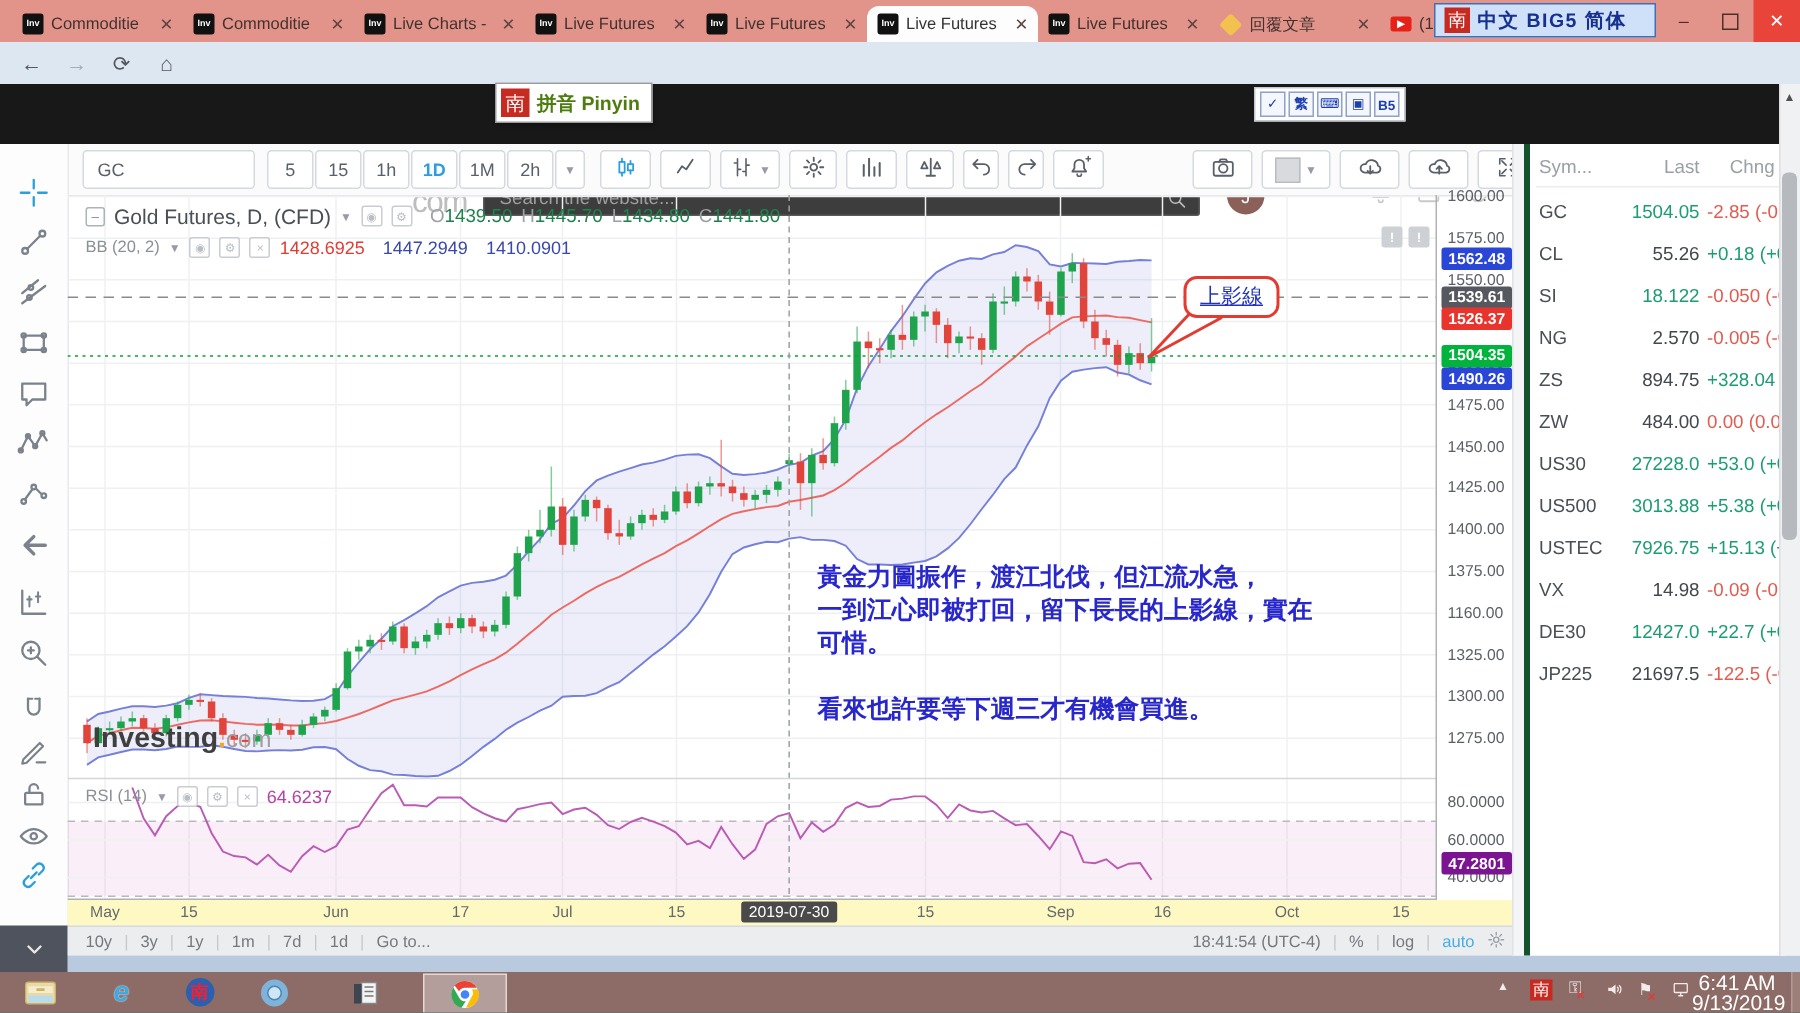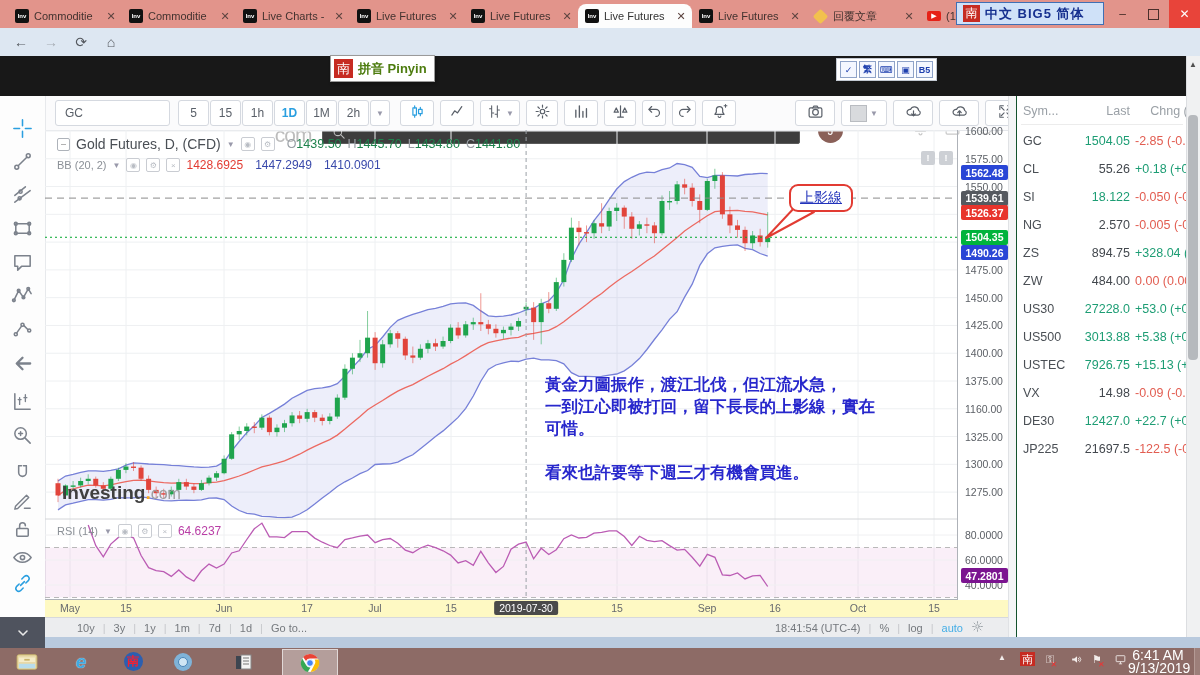--- a/index.html
+++ b/index.html
@@ -74,28 +74,28 @@
   #bubble span{color:#2233bb;font-size:14px;text-decoration:underline;font-family:"Liberation Serif","DejaVu Serif",serif;}
   #rsilegend{left:57px;top:524px;display:flex;align-items:center;gap:6px;z-index:3;}
   #rsilegend .ttl{font-size:11px;color:#8b9097;}
   #rsilegend .val{font-size:12px;color:#b93ea6;}
   .axlabel{position:absolute;left:965px;font-size:10.5px;color:#5c6066;z-index:2;}
   .axchip{position:absolute;left:961px;width:47px;height:15px;border-radius:2px;color:#fff;font-size:10.5px;font-weight:bold;display:flex;align-items:center;justify-content:center;z-index:2;}
   .alertic{position:absolute;width:14px;height:14px;background:#cdd0d5;border-radius:2px;color:#fff;font-size:9px;font-weight:bold;display:flex;align-items:center;justify-content:center;z-index:2;}
   #timeaxis{left:45px;top:600px;width:963px;height:17px;background:#fef9c3;}
   .ttick{position:absolute;top:2px;font-size:10.5px;color:#66696e;transform:translateX(-50%);white-space:nowrap;}
   .ttick.cursor{background:#4a4a4a;color:#fff;padding:1px 5px;border-radius:2px;top:1px;z-index:3;}
-  #bottombar{left:45px;top:617px;width:963px;height:20px;background:#ecedef;border-top:1px solid #d7d9dc;display:flex;align-items:center;font-size:11px;color:#75797e;box-sizing:border-box;padding:0 24px;}
+  #bottombar{left:45px;top:617px;width:963px;height:20px;background:#ecedef;border-top:1px solid #d7d9dc;display:flex;align-items:center;font-size:11px;color:#75797e;box-sizing:border-box;padding:0 4px;}
   .bbit{padding:0 8px;cursor:pointer;white-space:nowrap;}
   .bbsep{color:#c6c8cb;}
   .bbit.blue{color:#45aee6;}
   #bottomstrip{left:0;top:637px;width:1200px;height:11px;background:#b9cade;}
   #panelhandle{left:1008px;top:96px;width:8px;height:541px;background:#f4f5f6;border-left:1px solid #e0e2e5;}
   
-  #sidebar{left:1016px;top:96px;width:170px;height:541px;background:#fff;border-left:1px solid #14532d;overflow:hidden;}
+  #sidebar{left:1016px;top:96px;width:170px;height:541px;background:#fff;border-left:4px solid #14532d;overflow:hidden;}
   #qhead{position:absolute;left:6px;top:8px;width:170px;font-size:12.5px;color:#9aa0a6;}
   #qhead .h2{position:absolute;left:62px;width:45px;text-align:right;}
   #qhead .h3{position:absolute;left:108px;width:72px;text-align:right;}
   .qrow{position:absolute;left:6px;width:176px;height:20px;font-size:12.5px;cursor:pointer;}
   .qsym{position:absolute;left:0;color:#4a4f55;}
   .qlast{position:absolute;left:40px;width:67px;text-align:right;}
   .qchg{position:absolute;left:112px;white-space:nowrap;}
   
   #scrollbar{left:1186px;top:56px;width:14px;height:581px;background:#f0f1f2;border-left:1px solid #dcdee1;}
   #sbarrow{left:1189px;top:60px;font-size:8px;color:#505050;}
@@ -208,20 +208,21 @@
     <div class="extic" style="left:1098px;background:#2f7fd3;color:#fff;border-radius:50%">Q</div>
     <div class="extic" style="left:1141px;background:#7a4a42;color:#fff;border-radius:50%;font-size:10px">J</div>
     <div class="extic" style="left:1168px;color:#4a4f55">⋮</div>
   </div>
 
   <div class="abs" id="siteheader">
     <div class="abs" id="logo">
       <span>Investing</span><span class="dot">.</span><span class="com">com</span>
     </div>
     <div class="abs" id="searchbox">
+      <input placeholder="Search the website..." style="">
       <svg class="icon" width="15" height="15" viewBox="0 0 24 24" style="color:#bdbdbd">
           <circle cx="11" cy="11" r="6"></circle>
           <path d="M15.5 15.5L21 21"></path>
         </svg>
     </div>
     <div class="abs" id="avatarJ">J</div>
     <div class="abs" id="uname">JiaHong</div>
     <div class="hdric" style="left:912px"><svg class="icon" width="17" height="17" viewBox="0 0 24 24">
           <path d="M12 4a5 5 0 0 1 5 5v4l2 3H5l2-3V9a5 5 0 0 1 5-5z"></path>
           <path d="M10 19a2 2 0 0 0 4 0"></path>

